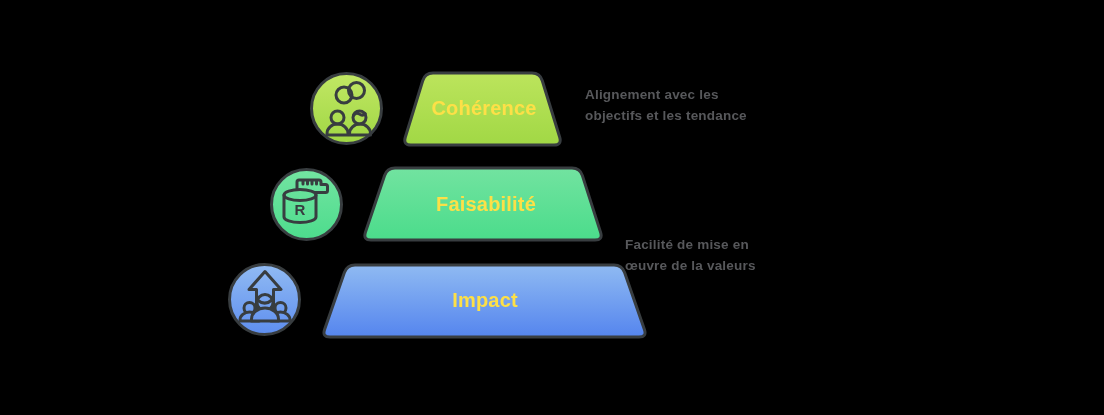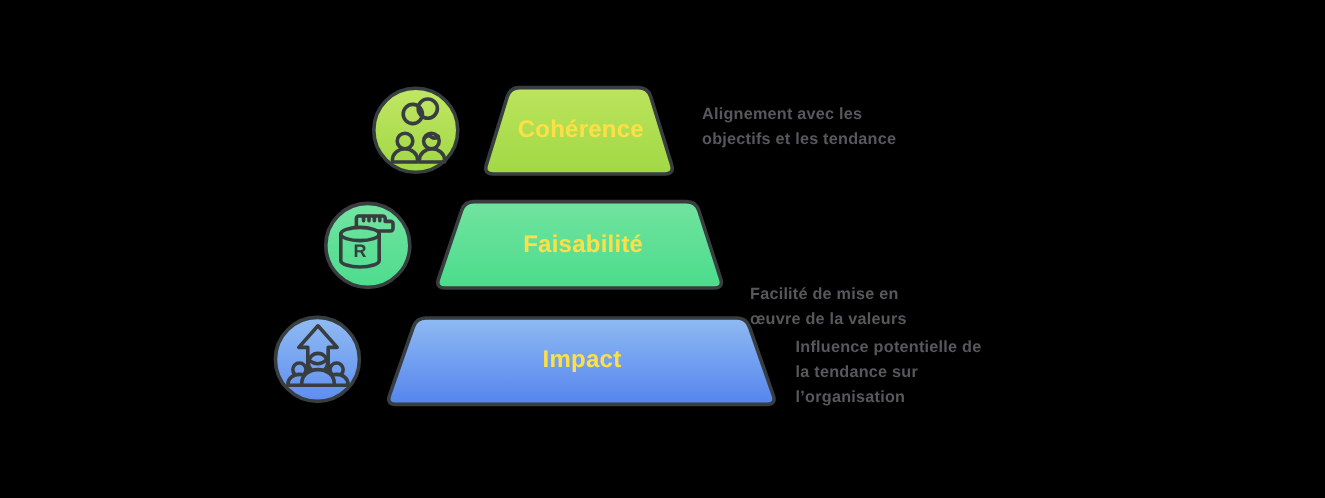--- a/index.html
+++ b/index.html
@@ -100,19 +100,14 @@
   <div class="level-label label-3">Impact</div>
 
   <div class="level-desc desc-1">
     <span>Alignement avec les</span>
     <span>objectifs et les tendance</span>
   </div>
   <div class="level-desc desc-2">
     <span>Facilité de mise en</span>
     <span>œuvre de la valeurs</span>
   </div>
-  <div class="level-desc desc-3">
-    <span>Influence potentielle de</span>
-    <span>la tendance sur</span>
-    <span>l’organisation</span>
-  </div>
 
 </div>
 
 </body></html>

